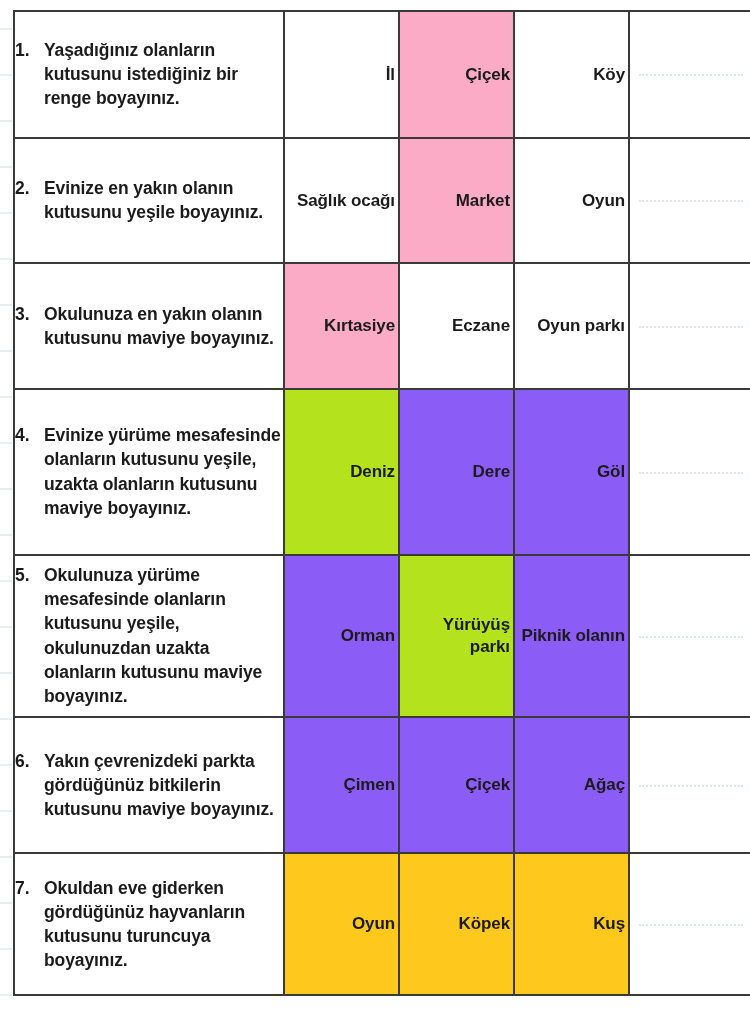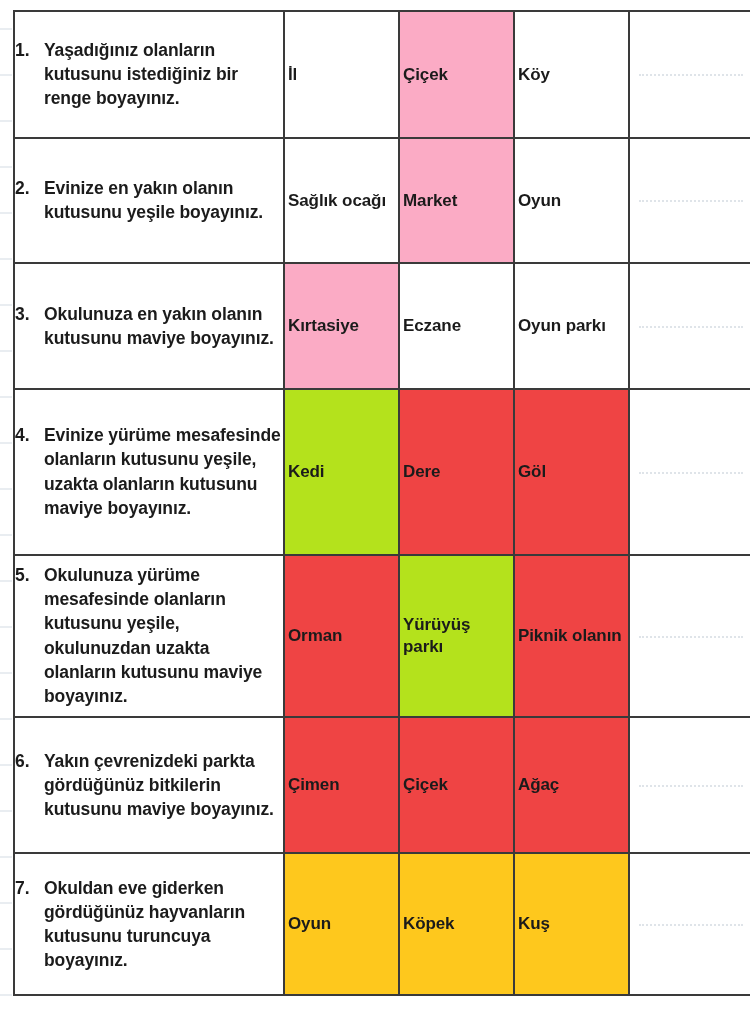--- a/index.html
+++ b/index.html
@@ -81,33 +81,33 @@
   .prompt-text {
     font-size: 17.5px;
     font-weight: 700;
     color: #1b1b1b;
     line-height: 1.38;
     letter-spacing: -0.1px;
   }
 
   
   td.opt {
-    text-align: left;
+    text-align: right;
     font-size: 17px;
     font-weight: 600;
     color: #1b1b1b;
     letter-spacing: -0.1px;
     line-height: 1.25;
     background: #ffffff;
   }
   td.opt .opt-label { display: block; padding: 2px 3px; }
 
   td.fill-pink   { background: #fbabc5; }
   td.fill-green  { background: #b4e21c; }
-  td.fill-blue   { background: #ef4444; }
+  td.fill-blue   { background: #8b5cf6; }
   td.fill-orange { background: #fec81d; }
   td.fill-none   { background: #ffffff; }
 
   
   td.blank {
     background: #ffffff;
     position: relative;
   }
   .dotline {
     position: absolute;
@@ -235,21 +235,21 @@
           <td class="blank"><span class="dotline"></span><span></span></td>
         </tr>
         <tr style="height: 164px;">
           <td class="prompt">
             <div class="prompt-row">
               <span class="prompt-num">4.</span>
               <span class="prompt-text">Evinize yürüme mesafesinde olanların kutusunu yeşile, uzakta olanların kutusunu maviye boyayınız.</span>
             </div>
           </td>
           <td class="opt fill-green">
-            <span class="opt-label">Kedi</span>
+            <span class="opt-label">Deniz</span>
           </td>
           <td class="opt fill-blue">
             <span class="opt-label">Dere</span>
           </td>
           <td class="opt fill-blue">
             <span class="opt-label">Göl</span>
           </td>
           <td class="blank"><span class="dotline"></span><span></span></td>
         </tr>
         <tr style="height: 160px;">

